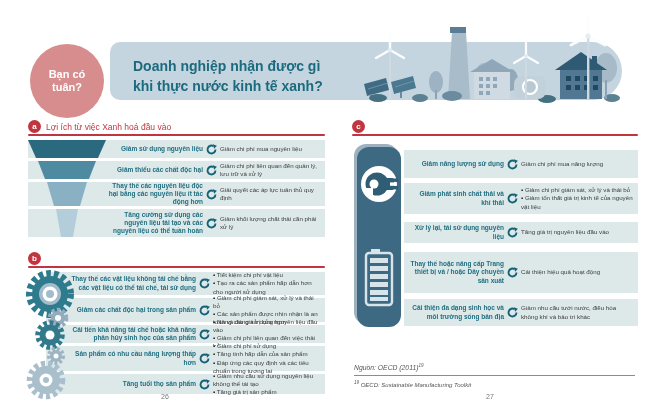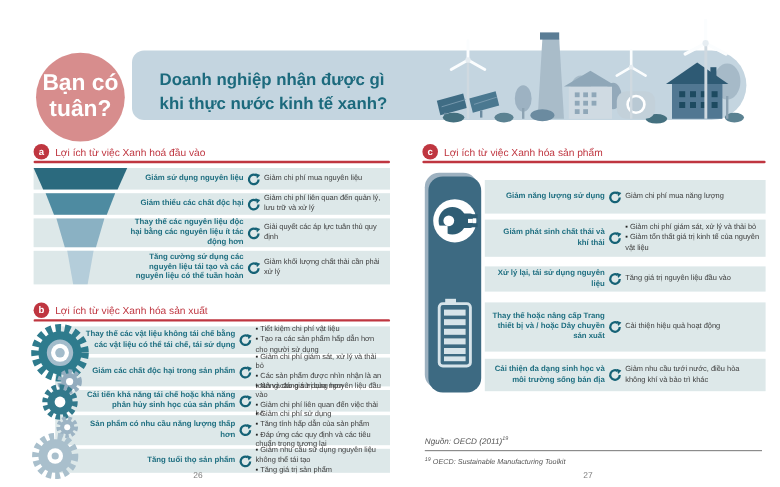--- a/index.html
+++ b/index.html
@@ -5,21 +5,21 @@
   html,body{margin:0;padding:0;background:#fff;}
   .page{position:relative;width:650px;height:406px;background:#fff;overflow:hidden;
         font-family:"Liberation Sans", sans-serif;}
   .abs{position:absolute;}
 
   
   .banner{position:absolute;left:110px;top:42px;width:512px;height:58px;
           background:#c4d5e0;border-radius:10px 29px 29px 10px;}
   .badge{position:absolute;left:30px;top:44px;width:74px;height:74px;border-radius:50%;
          background:#d78d8d;display:flex;flex-direction:column;align-items:center;
-         justify-content:center;color:#fff;font-weight:bold;font-size:19px;line-height:1.15;}
+         justify-content:center;color:#fff;font-weight:bold;font-size:11px;line-height:1.15;}
   .title{position:absolute;left:133px;top:56px;color:#1c6a7d;font-weight:bold;
          font-size:14px;line-height:1.45;}
 
   
   .shead{position:absolute;display:flex;align-items:center;}
   .sletter{display:inline-flex;width:13px;height:13px;border-radius:50%;background:#bf3640;
            color:#fff;font-size:8px;font-weight:bold;align-items:center;justify-content:center;}
   .stitle{font-size:8.5px;font-weight:normal;color:#bf3640;margin-left:5px;}
   .sline{position:absolute;height:2px;background:#bf3640;border-radius:1px;}
 
@@ -209,21 +209,20 @@
 
   <svg class="abs" style="left:26px;top:140px;" width="86" height="97" viewBox="0 0 86 97">
     <polygon points="2,0 80,0 72,18 10,18" fill="#2b6a7e"></polygon>
     <polygon points="12,21 70,21 63,39 19,39" fill="#4e8ba1"></polygon>
     <polygon points="21,42 61,42 54,66 28,66" fill="#8ab1c3"></polygon>
     <polygon points="30,69 52,69 47,97 35,97" fill="#b4cdda"></polygon>
   </svg>
 
   <div class="shead" style="left:28px;top:252px;">
     <span class="sletter">b</span>
-    <span class="stitle">Lợi ích từ việc Xanh hóa sản xuất</span>
   </div>
   <div class="sline" style="left:28px;top:266px;width:297px;"></div>
 
   <div class="row sb" style="left:46px;top:272px;width:279px;height:23px;">
     <div class="rlabel">Thay thế các vật liệu không tái chế bằng các vật liệu có thể tái chế, tái sử dụng</div>
     <span class="ricon">
         <svg width="11" height="11" viewBox="0 0 20 20">
           <path d="M17.2 10a7.2 7.2 0 1 1-3.4-6.1" fill="none" stroke="#156276" stroke-width="3.4"></path>
           <polygon points="12.5,0.5 19.8,3.2 14.8,8.6" fill="#156276"></polygon>
         </svg>
@@ -313,21 +312,20 @@
     <g>
       <circle cx="30" cy="120" r="16" fill="none" stroke="#a9bfcc" stroke-width="6.5" stroke-dasharray="4 3"></circle>
       <circle cx="30" cy="120" r="14" fill="#a9bfcc"></circle>
       <circle cx="30" cy="120" r="6.5" fill="#ffffff"></circle>
       <circle cx="30" cy="120" r="3" fill="#a9bfcc"></circle>
     </g>
   </svg>
 
   <div class="shead" style="left:352px;top:120px;">
     <span class="sletter">c</span>
-    <span class="stitle">Lợi ích từ việc Xanh hóa sản phẩm</span>
   </div>
   <div class="sline" style="left:352px;top:134px;width:286px;"></div>
 
   <div class="panel-shadow"></div>
   <div class="panel"></div>
   <svg class="abs" style="left:357px;top:147px;" width="44" height="180" viewBox="0 0 44 180">
     <g>
       <circle cx="22" cy="37" r="18" fill="#ffffff"></circle>
       <circle cx="20" cy="37" r="11.5" fill="#2f5d74"></circle>
       <circle cx="17" cy="37" r="4.5" fill="#ffffff"></circle>

